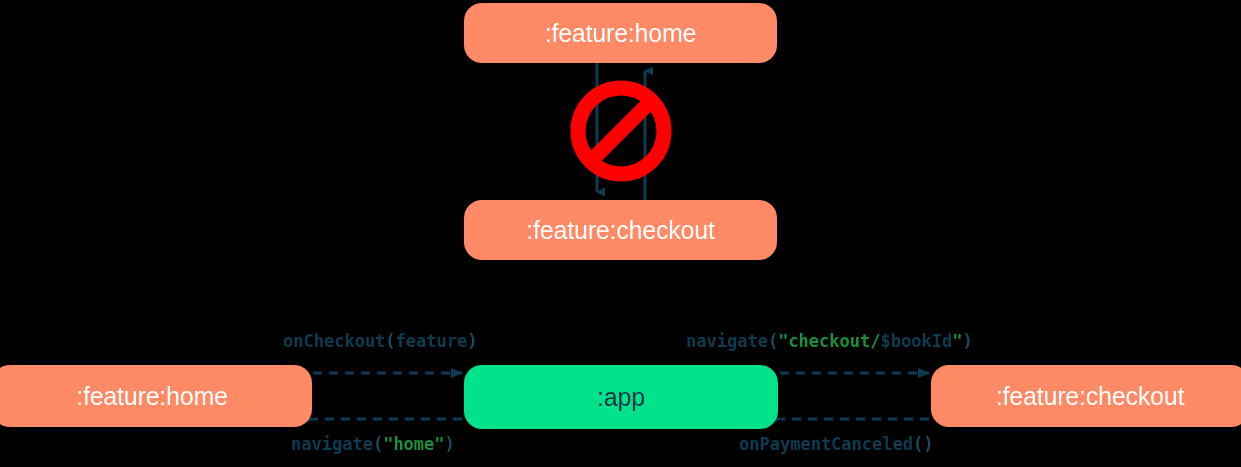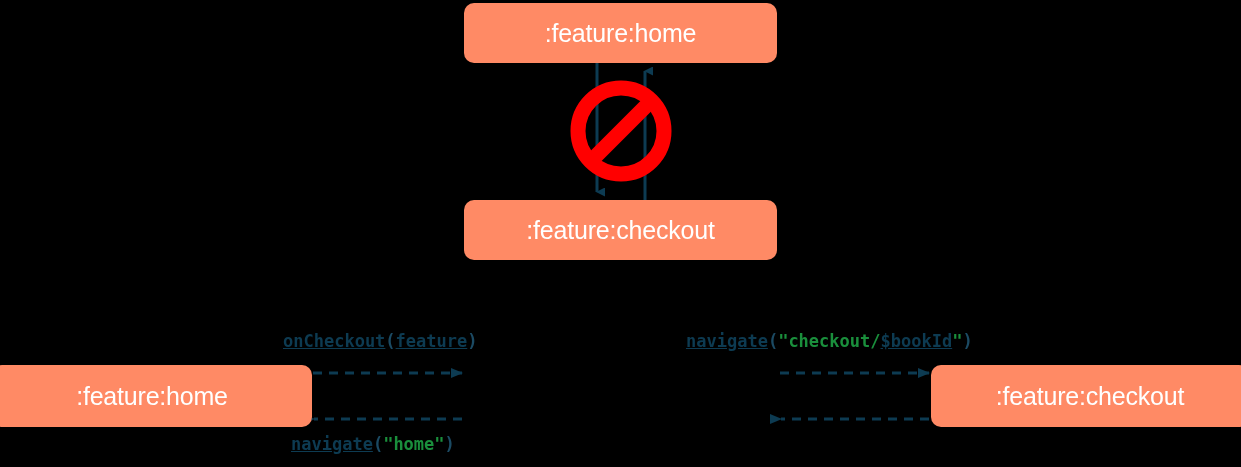--- a/index.html
+++ b/index.html
@@ -17,21 +17,21 @@
 
   .stage {
     position: absolute;
     inset: 0;
   }
 
   
   .node {
     position: absolute;
     box-sizing: border-box;
-    border-radius: 10px;
+    border-radius: 18px;
     display: flex;
     align-items: center;
     justify-content: center;
     font-family: "Liberation Sans", sans-serif;
     font-size: 25px;
     letter-spacing: -0.2px;
     white-space: nowrap;
     user-select: none;
   }
   .node-feature {
@@ -80,21 +80,21 @@
   .edge-label {
     position: absolute;
     font-family: "DejaVu Sans Mono", monospace;
     font-size: 17px;
     font-weight: bold;
     white-space: nowrap;
     color: #0D3B52;
     user-select: none;
   }
   .tok-str { color: #1A8F3C; }
-  .tok-var { color: #0D3B52; text-decoration: underline; }
+  .tok-var { color: #0D3B52; }
   .tok-punct { color: #1B4A63; }
 
   #label-oncheckout  { left: 283px; top: 331px; }
   #label-navcheckout { left: 686px; top: 331px; }
   #label-navhome     { left: 291px; top: 434px; }
   #label-oncancel    { left: 739px; top: 434px; }
 </style>
 </head>
 <body>
 
@@ -139,25 +139,29 @@
   </div>
 
   <div class="node node-feature" id="node-top-checkout">
     <span>:feature:checkout</span>
   </div>
 
   <div class="node node-feature" id="node-bot-home">
     <span>:feature:home</span>
   </div>
 
+  <div class="node node-app" id="node-bot-app">
+    <span>:app</span>
+  </div>
 
   <div class="node node-feature" id="node-bot-checkout">
     <span>:feature:checkout</span>
   </div>
 
   <div class="edge-label" id="label-oncheckout"><span class="tok-var">onCheckout</span><span class="tok-punct">(</span><span class="tok-var">feature</span><span class="tok-punct">)</span></div>
 
   <div class="edge-label" id="label-navcheckout"><span class="tok-var">navigate</span><span class="tok-punct">(</span><span class="tok-str">"checkout/</span><span class="tok-var">$bookId</span><span class="tok-str">"</span><span class="tok-punct">)</span></div>
 
   <div class="edge-label" id="label-navhome"><span class="tok-var">navigate</span><span class="tok-punct">(</span><span class="tok-str">"home"</span><span class="tok-punct">)</span></div>
 
+  <div class="edge-label" id="label-oncancel"><span class="tok-var">onPaymentCanceled</span><span class="tok-punct">()</span></div>
 
 </div>
 
 </body></html>

